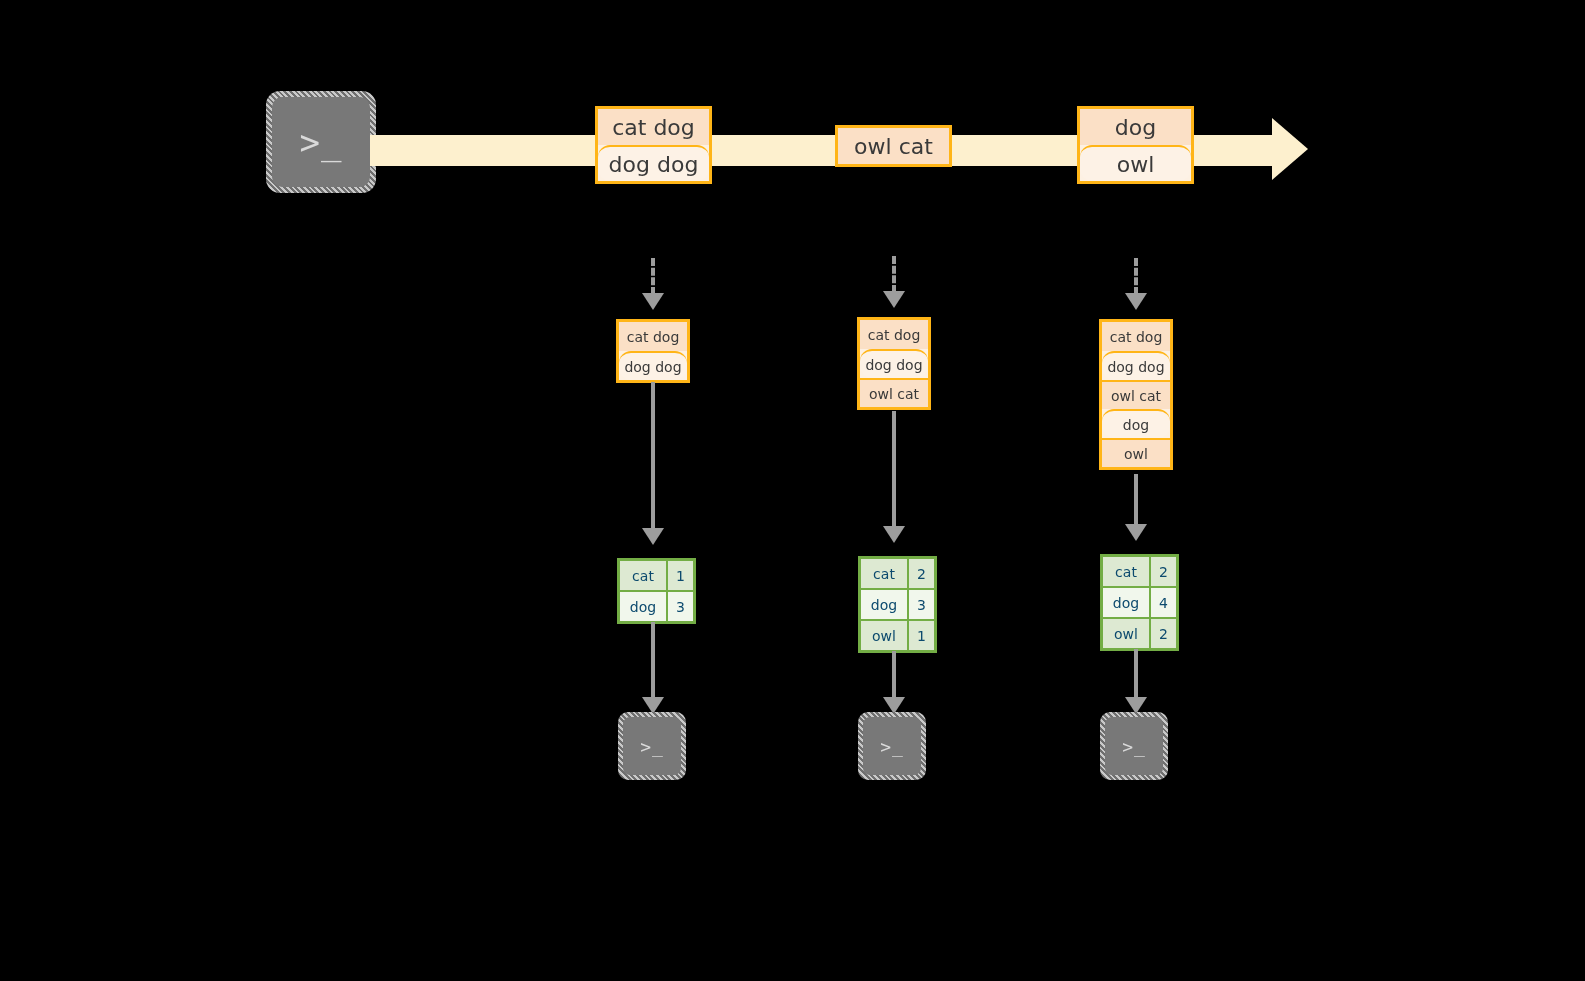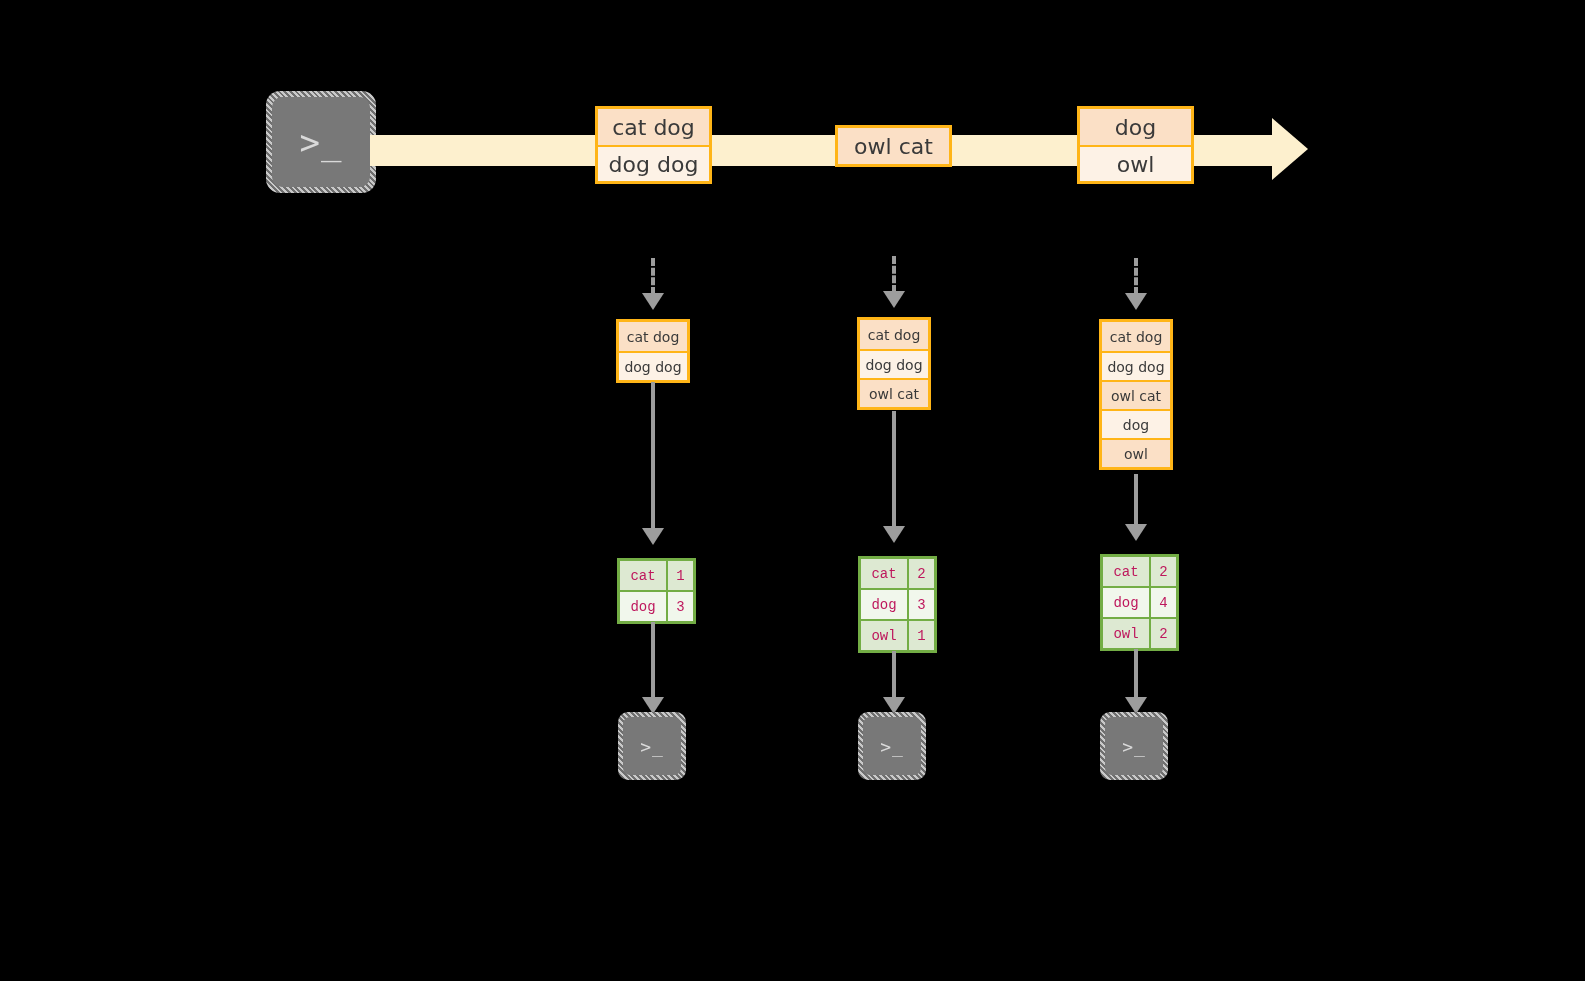--- a/index.html
+++ b/index.html
@@ -71,21 +71,21 @@
     background: #fdf1e3;
   }
   .msgbox .row {
     display: flex;
     align-items: center;
     justify-content: center;
     color: #3a3a3a;
     white-space: nowrap;
   }
   .msgbox .row.shade-a { background: #fbe0c6; }
-  .msgbox .row.shade-b { background: #fdf2e6; }
+  .msgbox .row.shade-b { background: #fdf2e6; border-radius: 12px; }
   .msgbox .row + .row { border-top: 2px solid #ffb517; }
 
   
   .msgbox.top { width: 117px; }
   .msgbox.top .row { height: 36px; font-size: 22px; }
 
   
   .msgbox.stack { width: 74px; }
   .msgbox.stack .row { height: 29px; font-size: 14px; }
 
@@ -105,22 +105,21 @@
   .tbl .trow { display: flex; }
   .tbl .trow + .trow { border-top: 2px solid #73ad45; }
   .tbl .trow.shade-a .tc { background: #dde9d2; }
   .tbl .trow.shade-b .tc { background: #f1f7ec; }
   .tbl .tc {
     height: 29px;
     display: flex;
     align-items: center;
     justify-content: center;
     font-size: 14px;
-    color: #be185d;
-    font-family: Liberation Mono, monospace;
+    color: #0c4a6e;
   }
   .tbl .tc.k { width: 46px; }
   .tbl .tc.v { width: 27px; border-left: 2px solid #73ad45; }
   .tbl-1 { left: 617px; top: 558px; }
   .tbl-2 { left: 858px; top: 556px; }
   .tbl-3 { left: 1100px; top: 554px; }
 
   
   .vline {
     position: absolute;

